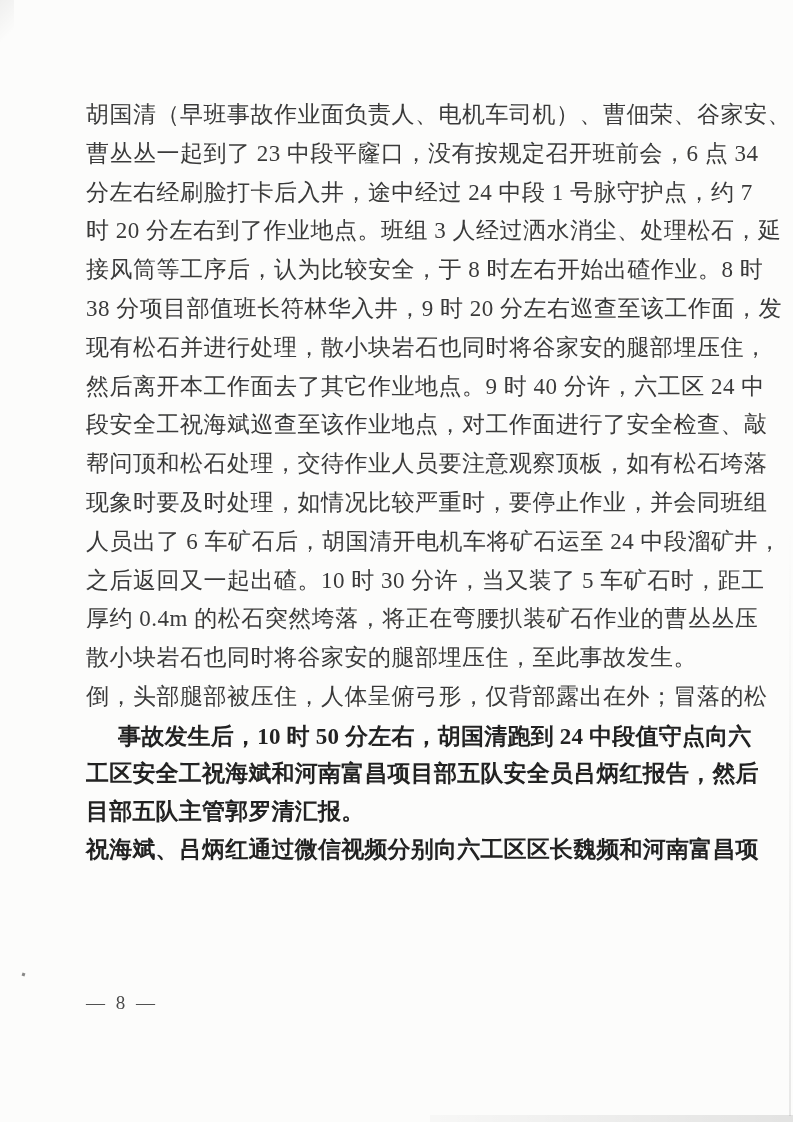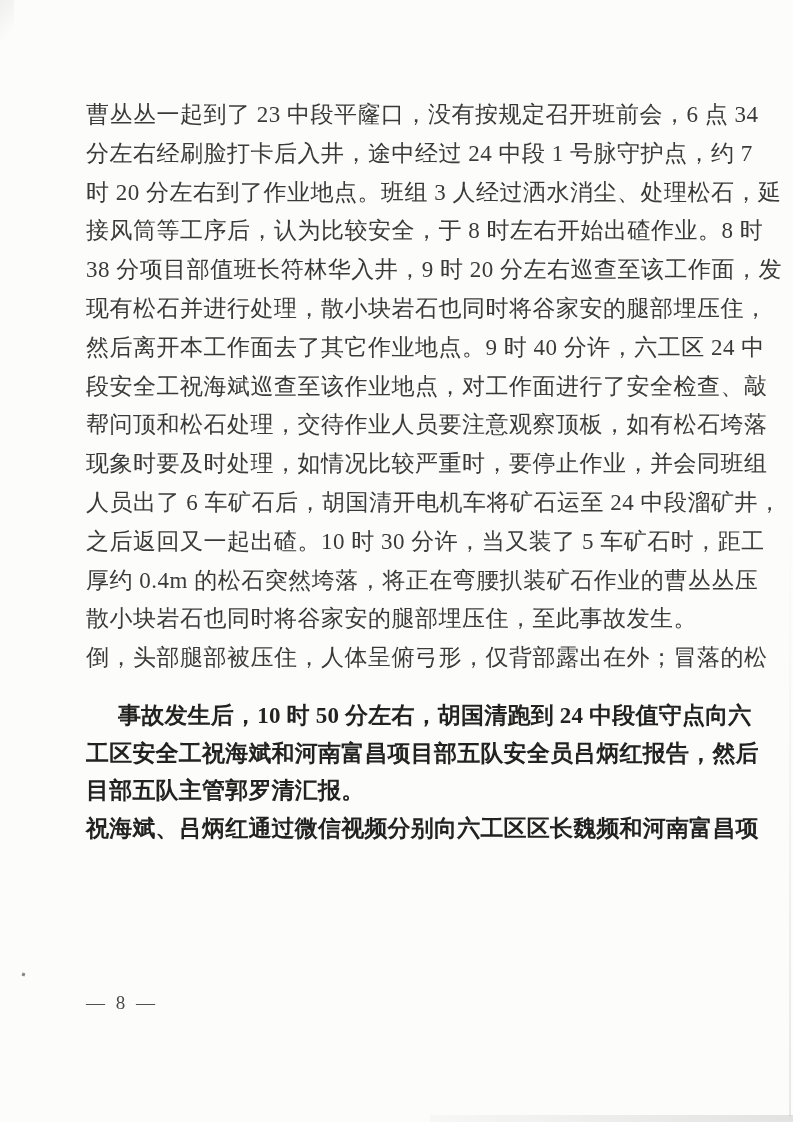--- a/index.html
+++ b/index.html
@@ -58,21 +58,21 @@
     text-indent:42px;
     letter-spacing:2px;
   }
   .para2 .line{
     line-height:37.6px;
     height:37.6px;
     font-weight:bold;
     color:#222;
     letter-spacing:0.2px;
   }
-  .para2{margin-top:19px;}
+  .para2{margin-top:1px;}
   .para2 .first{text-indent:32px;}
   .page-number{
     position:absolute;
     left:86px; top:992px;
     font-size:19px;
     color:#4a4a4a;
     letter-spacing:3px;
   }
 </style>
 </head>
@@ -80,20 +80,21 @@
 
 <div class="page">
 
   <div class="edge-top-left"></div>
   <div class="edge-right"></div>
   <div class="edge-bottom"></div>
   <div class="speck s1"></div>
 
   <div class="textblock">
     <div class="para1">
+      <div class="line">胡国清（早班事故作业面负责人、电机车司机）、曹佃荣、谷家安、</div>
       <div class="line">曹丛丛一起到了 23 中段平窿口，没有按规定召开班前会，6 点 34</div>
       <div class="line">分左右经刷脸打卡后入井，途中经过 24 中段 1 号脉守护点，约 7</div>
       <div class="line">时 20 分左右到了作业地点。班组 3 人经过洒水消尘、处理松石，延</div>
       <div class="line">接风筒等工序后，认为比较安全，于 8 时左右开始出碴作业。8 时</div>
       <div class="line">38 分项目部值班长符林华入井，9 时 20 分左右巡查至该工作面，发</div>
       <div class="line">现有松石并进行处理，散小块岩石也同时将谷家安的腿部埋压住，</div>
       <div class="line">然后离开本工作面去了其它作业地点。9 时 40 分许，六工区 24 中</div>
       <div class="line">段安全工祝海斌巡查至该作业地点，对工作面进行了安全检查、敲</div>
       <div class="line">帮问顶和松石处理，交待作业人员要注意观察顶板，如有松石垮落</div>
       <div class="line">现象时要及时处理，如情况比较严重时，要停止作业，并会同班组</div>

